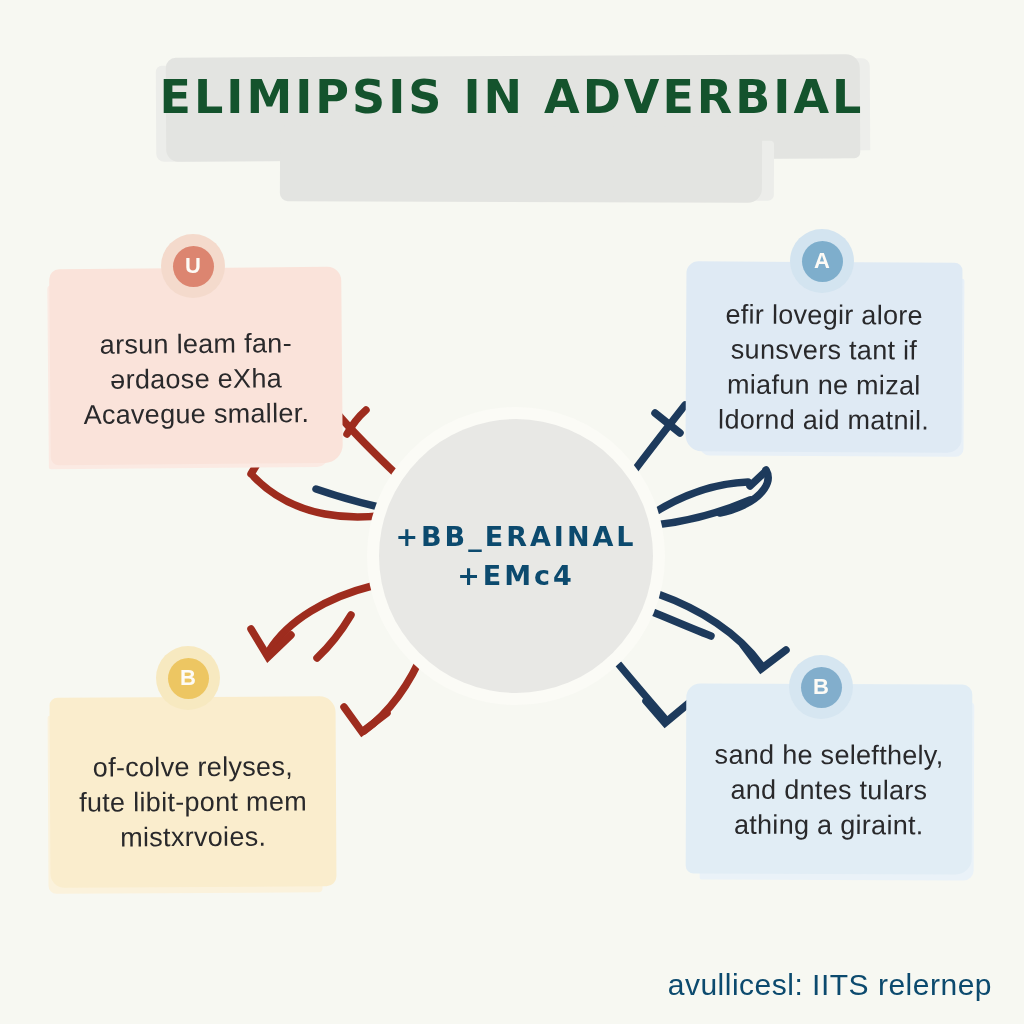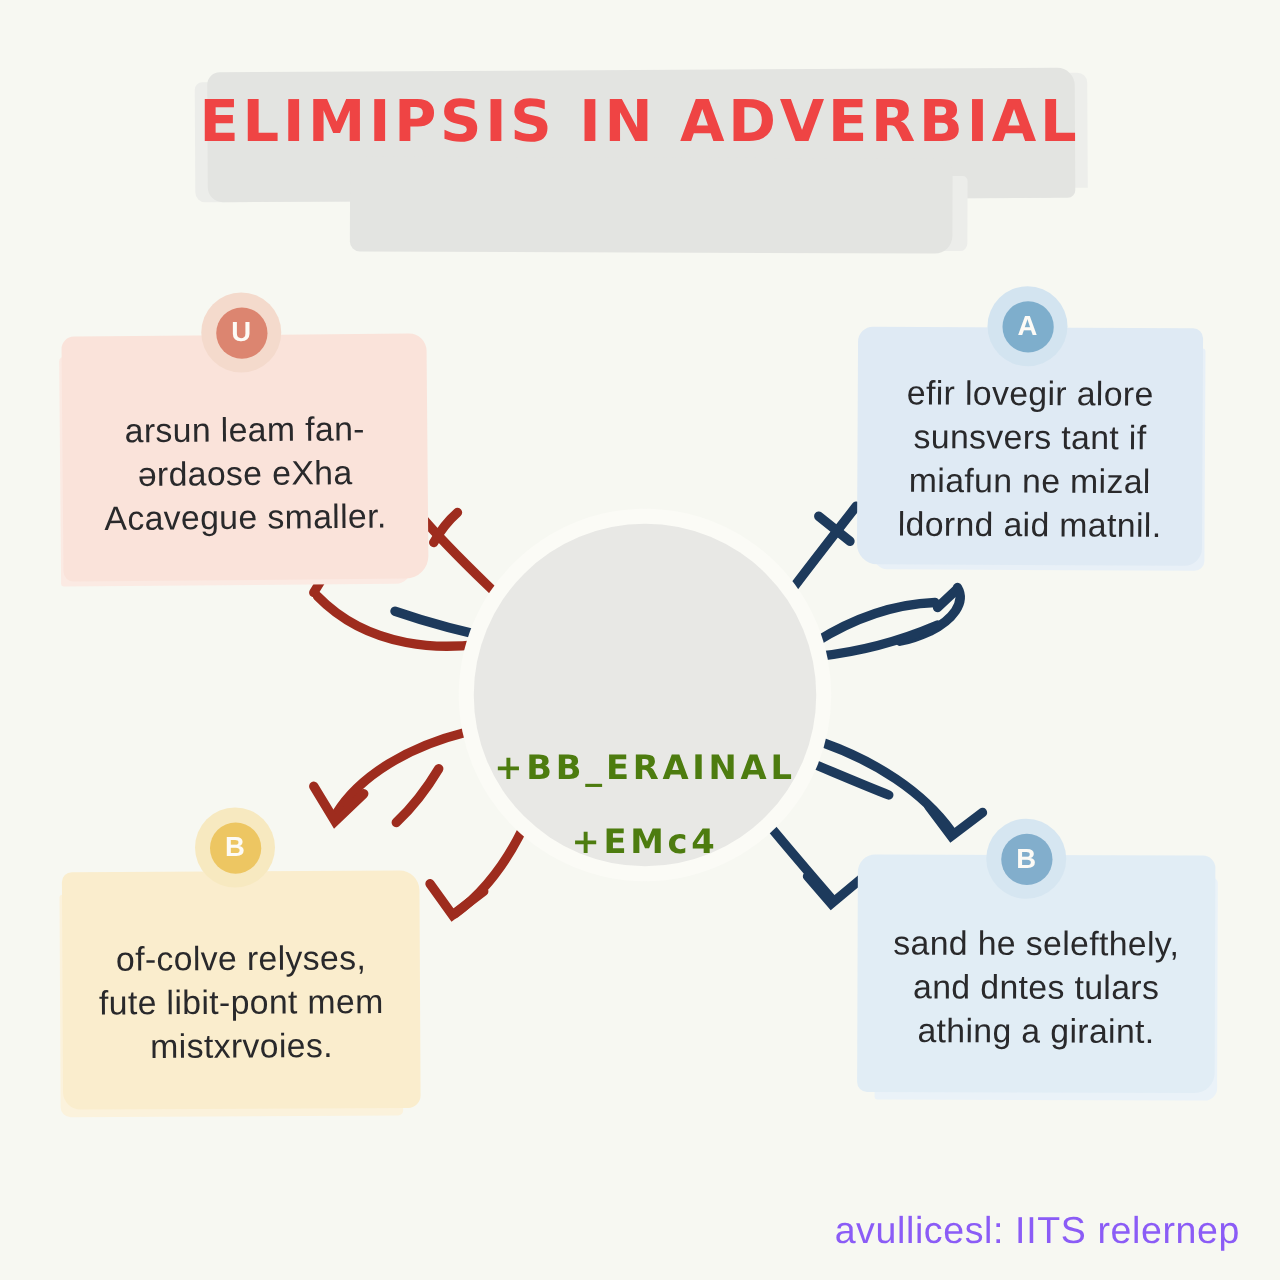--- a/index.html
+++ b/index.html
@@ -9,21 +9,21 @@
     font-family:"Liberation Sans", sans-serif;
   }
   
   .brush{position:absolute;background:#E3E4E1;}
   .brush-1{left:166px;top:56px;width:694px;height:104px;border-radius:10px 14px 6px 12px;transform:rotate(-.3deg);
     box-shadow:-14px 4px 0 -4px #ECEDEA, 16px -2px 0 -6px #EDEEEB;}
   .brush-2{left:280px;top:126px;width:482px;height:76px;border-radius:8px 12px 14px 8px;transform:rotate(.2deg);
     box-shadow:20px 6px 0 -8px #ECEDEA;}
   .title{
     position:absolute;left:0;top:66px;width:1024px;text-align:center;
-    color:#ef4444;font-weight:700;font-size:46px;line-height:62px;letter-spacing:3px;
+    color:#14532d;font-weight:700;font-size:46px;line-height:62px;letter-spacing:3px;
     font-family:"DejaVu Sans", sans-serif;
   }
   
   .note{
     position:absolute;display:flex;flex-direction:column;justify-content:center;align-items:center;
     text-align:center;color:#29292B;font-size:27px;line-height:35px;letter-spacing:.3px;
     box-sizing:border-box;
   }
   .note-tl{left:50px;top:268px;width:292px;height:196px;background:#FAE3DA;border-radius:10px 14px 18px 8px;transform:rotate(-.5deg);padding-top:26px;
     box-shadow:-8px 10px 0 -6px #FBEAE3;}
@@ -42,29 +42,29 @@
   .badge{width:41px;height:41px;border-radius:50%;display:flex;align-items:center;justify-content:center;
     color:#FDFBF6;font-weight:700;font-size:22px;}
   .badge-u{background:#DC8570;}
   .badge-a{background:#7EAECC;}
   .badge-by{background:#EDC662;}
   .badge-bb{background:#82AECC;}
   
   .hub{
     position:absolute;left:379px;top:419px;width:274px;height:274px;border-radius:50%;
     background:#E8E8E5;box-shadow:0 0 0 12px #FBFBF6;
-    display:flex;flex-direction:column;justify-content:flex-end;align-items:center;
-    color:#4d7c0f;font-weight:700;font-size:27px;line-height:39px;letter-spacing:3px;
-    font-family:"DejaVu Sans", sans-serif;text-align:center;gap:20px;
+    display:flex;flex-direction:column;justify-content:center;align-items:center;
+    color:#0c4a6e;font-weight:700;font-size:27px;line-height:39px;letter-spacing:3px;
+    font-family:"DejaVu Sans", sans-serif;text-align:center;
   }
   
   svg.arrows{position:absolute;left:0;top:0;pointer-events:none;}
   
   .footer{
-    position:absolute;right:32px;top:968px;color:#8b5cf6;font-size:30px;letter-spacing:.5px;
+    position:absolute;right:32px;top:968px;color:#0c4a6e;font-size:30px;letter-spacing:.5px;
   }
 </style>
 </head>
 <body>
 
 <div class="brush brush-1"></div>
 <div class="brush brush-2"></div>
 <div class="title">
   <div>ELIMIPSIS IN ADVERBIAL</div>
 </div>

